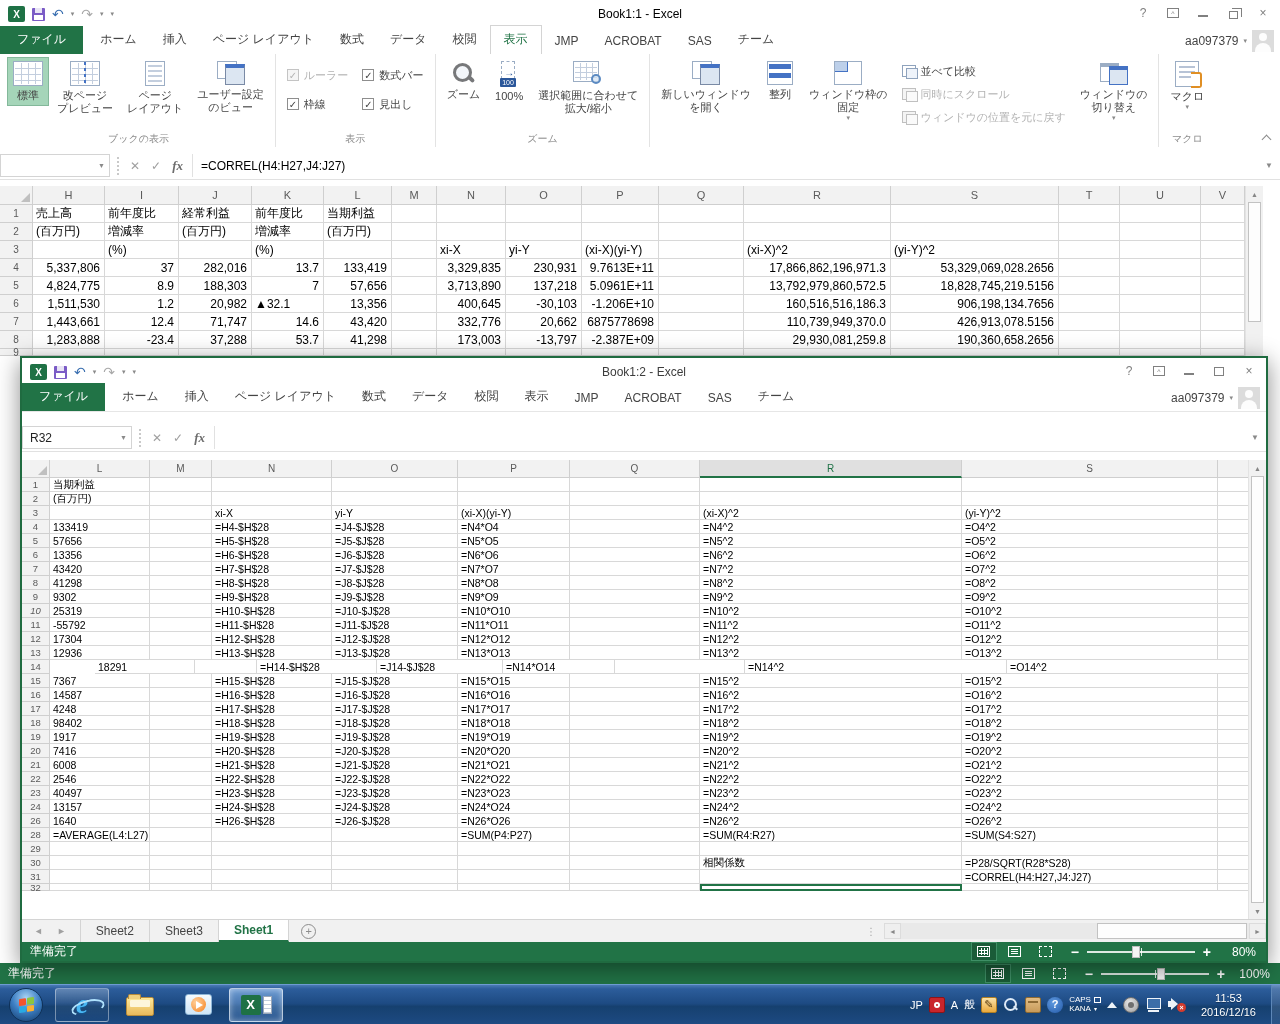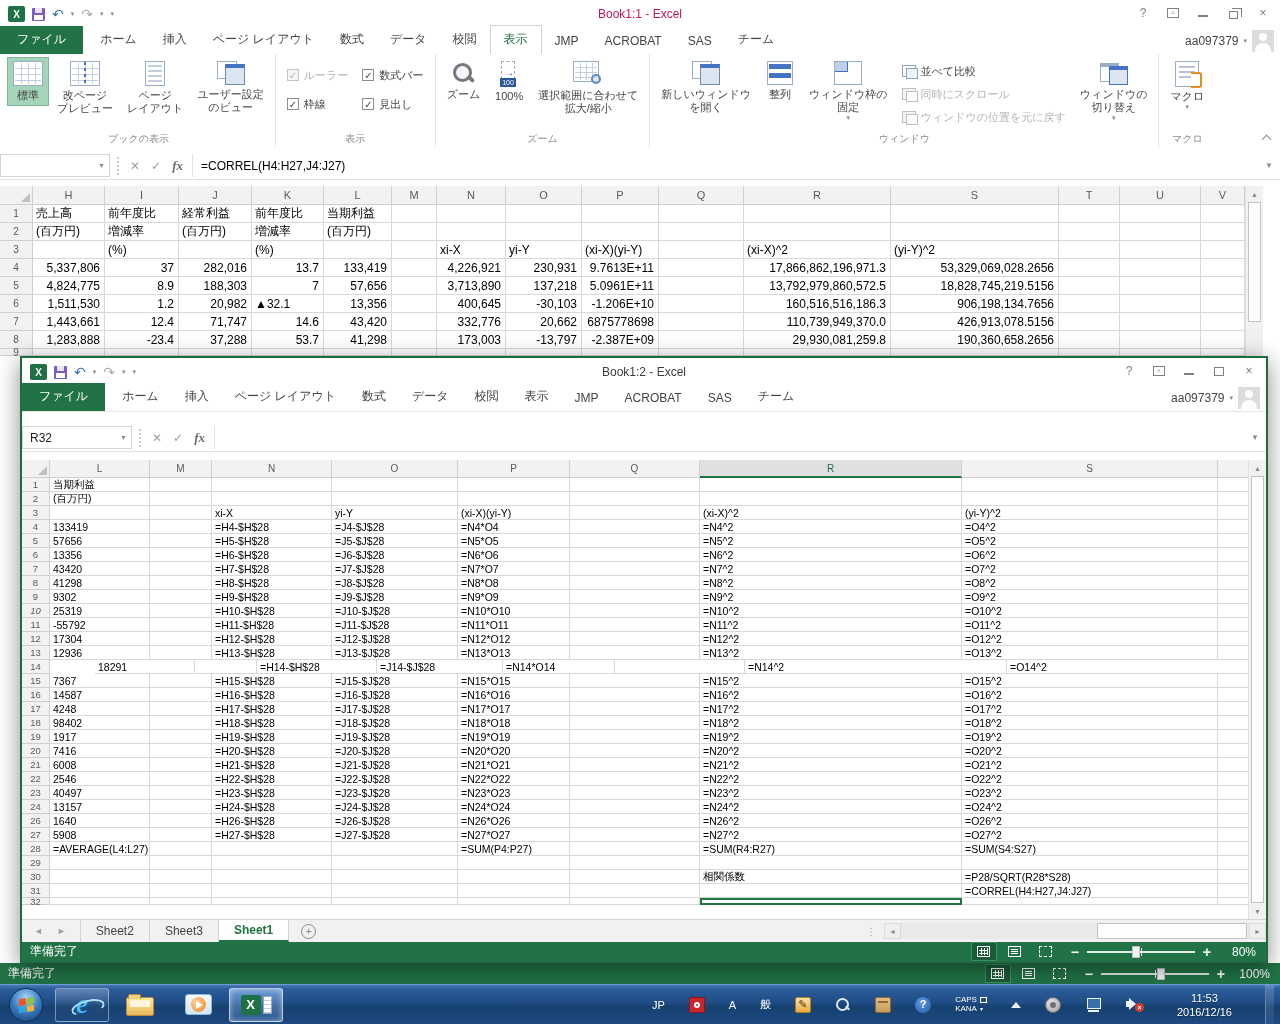--- a/index.html
+++ b/index.html
@@ -9,21 +9,21 @@
 
 .titlebar{height:28px;position:relative;display:flex;align-items:center;background:#fff;}
 .qat{display:flex;align-items:center;gap:7px;padding-left:8px;}
 .xlogo{width:17px;height:16px;background:#1e7145;border-radius:2px;color:#fff;font-size:10px;font-weight:bold;display:flex;align-items:center;justify-content:center;}
 .saveico{width:13px;height:13px;background:#7b5cc6;border-radius:1px;position:relative;}
 .saveico::before{content:'';position:absolute;left:3px;top:0;width:7px;height:5px;background:#e8e4f5;}
 .saveico::after{content:'';position:absolute;left:2px;bottom:1px;width:9px;height:5px;background:#fff;}
 .undo{color:#3a6fb0;font-size:14px;line-height:14px;}
 .redo{color:#a9a9a9;font-size:14px;line-height:14px;}
 .qdd{color:#8a8a8a;font-size:7px;}
-.title-text{position:absolute;left:50%;transform:translateX(-50%);font-size:12px;color:#be185d;white-space:nowrap;}
+.title-text{position:absolute;left:50%;transform:translateX(-50%);font-size:12px;color:#000000;white-space:nowrap;}
 .title-text.active{color:#3c3c3c;}
 .win-controls{position:absolute;right:2px;top:1px;display:flex;align-items:center;height:24px;}
 .wc{width:30px;height:22px;display:flex;align-items:center;justify-content:center;color:#808080;font-size:12px;}
 .wc .minbar{width:10px;height:2px;background:#808080;margin-top:6px;}
 .wc .maxbox{width:10px;height:9px;border:1px solid #808080;}
 .wc .restbox{width:9px;height:8px;border:1px solid #808080;position:relative;background:#fff;margin-top:3px;}
 .wc .restbox::before{content:'';position:absolute;left:2px;top:-4px;width:9px;height:8px;border:1px solid #808080;border-bottom:none;border-left:none;}
 .wc .ribopt{width:12px;height:10px;border:1px solid #808080;display:flex;align-items:center;justify-content:center;font-size:7px;color:#808080;}
 
 
@@ -184,21 +184,21 @@
 .ie-e::after{content:'';position:absolute;left:-5px;top:9px;width:30px;height:11px;border:2px solid #aee0fb;border-radius:50%;border-bottom-color:transparent;transform:rotate(-14deg);}
 .fold{width:28px;height:19px;background:linear-gradient(#fde89a,#e8b95c);border:1px solid #b68b3a;border-radius:2px;position:relative;margin-top:3px;}
 .fold::before{content:'';position:absolute;top:-4px;left:1px;width:11px;height:4px;background:#efd07e;border:1px solid #b68b3a;border-bottom:none;border-radius:2px 2px 0 0;}
 .fold::after{content:'';position:absolute;left:3px;top:2px;right:3px;height:7px;background:#fdf6dd;border-radius:1px;}
 .wmp{width:27px;height:21px;background:linear-gradient(#f4fafe,#cfe6f7);border:1px solid #8fb7d8;border-radius:3px;display:grid;place-items:center;}
 .wmp i{width:15px;height:15px;border-radius:50%;background:radial-gradient(circle at 35% 35%,#ffd09b,#f58220);position:relative;display:block;}
 .wmp i::after{content:'';position:absolute;left:5px;top:4px;border-left:7px solid #fff;border-top:4px solid transparent;border-bottom:4px solid transparent;}
 .tb-xl{display:flex;align-items:center;gap:2px;}
 .tb-xl .xg{width:20px;height:20px;background:#1e7145;border-radius:2px;color:#fff;font-weight:bold;font-size:13px;display:flex;align-items:center;justify-content:center;}
 .tb-xl .xs{width:9px;height:18px;background:#fff;border:1px solid #9aa7b8;background:repeating-linear-gradient(to bottom,#fff 0 3px,#c3cede 3px 4px);}
-.tray{margin-left:auto;display:flex;align-items:center;gap:24px;color:#fff;padding-right:6px;}
+.tray{margin-left:auto;display:flex;align-items:center;gap:6px;color:#fff;}
 .tray .txt{font-size:11px;text-shadow:0 1px 1px #0a2razor;}
 .tico{width:16px;height:16px;flex:none;position:relative;border-radius:2px;}
 .tico.red{background:#c9252b;border:1px solid #8e1418;}
 .tico.red::after{content:'';position:absolute;inset:4px;border:2px solid #fff;border-radius:50%;}
 .tico.pen{background:linear-gradient(#fbe2a8,#e9a93d);border:1px solid #b07f24;}
 .tico.pen::after{content:'✎';position:absolute;left:2px;top:0;font-size:11px;color:#5a3c10;}
 .tico.mag{background:transparent;}
 .tico.mag::before{content:'';position:absolute;left:1px;top:1px;width:9px;height:9px;border:2px solid #dce9f7;border-radius:50%;}
 .tico.mag::after{content:'';position:absolute;left:10px;top:10px;width:5px;height:2px;background:#dce9f7;transform:rotate(45deg);}
 .tico.box{background:linear-gradient(#e2bd85,#c89b5a);border:1px solid #8d6a33;}
@@ -375,21 +375,20 @@
               <span class="ri-sm gray two"></span>
               <span>ウィンドウの位置を元に戻す</span>
             </div>
         </div>
         <div class="rbtn">
           <span class="ri ri-switch"></span>
           <span class="lbl">ウィンドウの
 切り替え</span>
           <span class="dda">▾</span>
         </div>
-        <div class="rgroup-label">ウィンドウ</div>
       </div>
 
       <div class="rgroup" style="border-right:none;">
         <div class="rbtn">
           <span class="ri ri-macro"></span>
           <span class="lbl">マクロ</span>
           <span class="dda">▾</span>
         </div>
         <div class="rgroup-label">マクロ</div>
       </div>
@@ -486,21 +485,21 @@
           <div class="xl-cell" style="width: 44px;"></div>
         </div>
         <div class="xl-row" style="height: 18px;">
           <div class="xl-rowhead" style="width: 33px;">4</div>
           <div class="xl-cell num" style="width: 72px;">5,337,806</div>
           <div class="xl-cell num" style="width: 74px;">37</div>
           <div class="xl-cell num" style="width: 73px;">282,016</div>
           <div class="xl-cell num" style="width: 72px;">13.7</div>
           <div class="xl-cell num" style="width: 68px;">133,419</div>
           <div class="xl-cell" style="width: 45px;"></div>
-          <div class="xl-cell num" style="width: 69px;">4,226,921</div>
+          <div class="xl-cell num" style="width: 69px;">3,329,835</div>
           <div class="xl-cell num" style="width: 76px;">230,931</div>
           <div class="xl-cell num" style="width: 77px;">9.7613E+11</div>
           <div class="xl-cell" style="width: 85px;"></div>
           <div class="xl-cell num" style="width: 147px;">17,866,862,196,971.3</div>
           <div class="xl-cell num" style="width: 168px;">53,329,069,028.2656</div>
           <div class="xl-cell" style="width: 61px;"></div>
           <div class="xl-cell" style="width: 81px;"></div>
           <div class="xl-cell" style="width: 44px;"></div>
         </div>
         <div class="xl-row" style="height: 18px;">
@@ -994,32 +993,20 @@
           <div class="xl-cell" style="width: 62px;"></div>
           <div class="xl-cell" style="width: 120px;">=H26-$H$28</div>
           <div class="xl-cell" style="width: 126px;">=J26-$J$28</div>
           <div class="xl-cell" style="width: 112px;">=N26*O26</div>
           <div class="xl-cell" style="width: 130px;"></div>
           <div class="xl-cell" style="width: 262px;">=N26^2</div>
           <div class="xl-cell" style="width: 256px;">=O26^2</div>
           <div class="xl-cell" style="width: 31px;"></div>
         </div>
         <div class="xl-row" style="height: 14px;">
-          <div class="xl-rowhead" style="width: 28px;">27</div>
-          <div class="xl-cell" style="width: 100px;">5908</div>
-          <div class="xl-cell" style="width: 62px;"></div>
-          <div class="xl-cell" style="width: 120px;">=H27-$H$28</div>
-          <div class="xl-cell" style="width: 126px;">=J27-$J$28</div>
-          <div class="xl-cell" style="width: 112px;">=N27*O27</div>
-          <div class="xl-cell" style="width: 130px;"></div>
-          <div class="xl-cell" style="width: 262px;">=N27^2</div>
-          <div class="xl-cell" style="width: 256px;">=O27^2</div>
-          <div class="xl-cell" style="width: 31px;"></div>
-        </div>
-        <div class="xl-row" style="height: 14px;">
           <div class="xl-rowhead" style="width: 28px;">28</div>
           <div class="xl-cell" style="width: 100px;">=AVERAGE(L4:L27)</div>
           <div class="xl-cell" style="width: 62px;"></div>
           <div class="xl-cell" style="width: 120px;"></div>
           <div class="xl-cell" style="width: 126px;"></div>
           <div class="xl-cell" style="width: 112px;">=SUM(P4:P27)</div>
           <div class="xl-cell" style="width: 130px;"></div>
           <div class="xl-cell" style="width: 262px;">=SUM(R4:R27)</div>
           <div class="xl-cell" style="width: 256px;">=SUM(S4:S27)</div>
           <div class="xl-cell" style="width: 31px;"></div>

